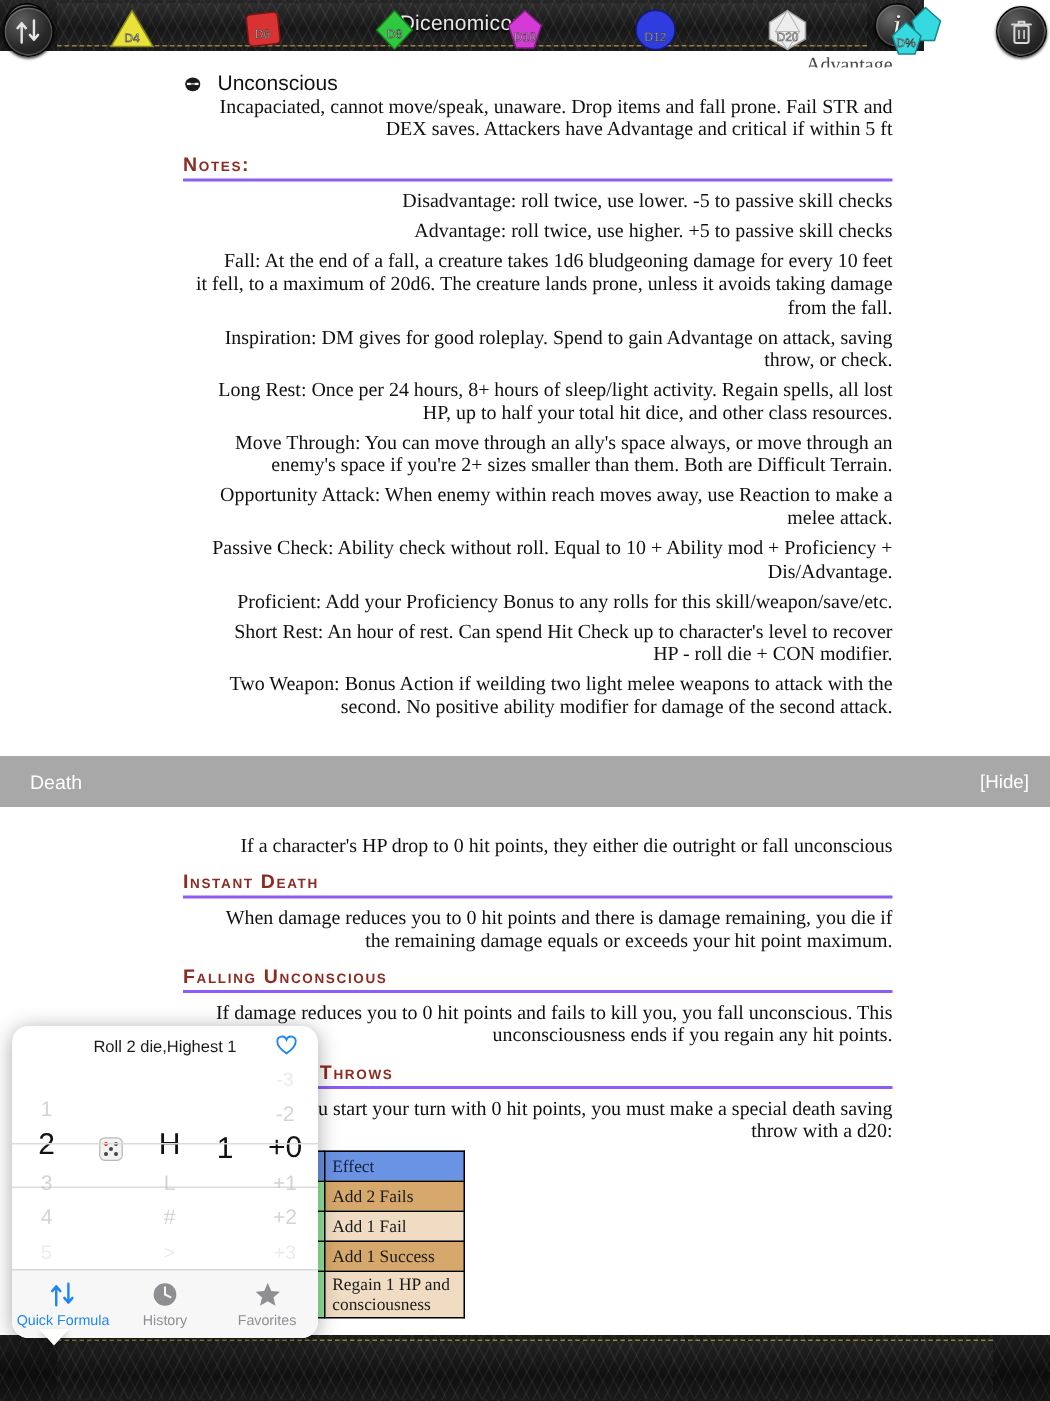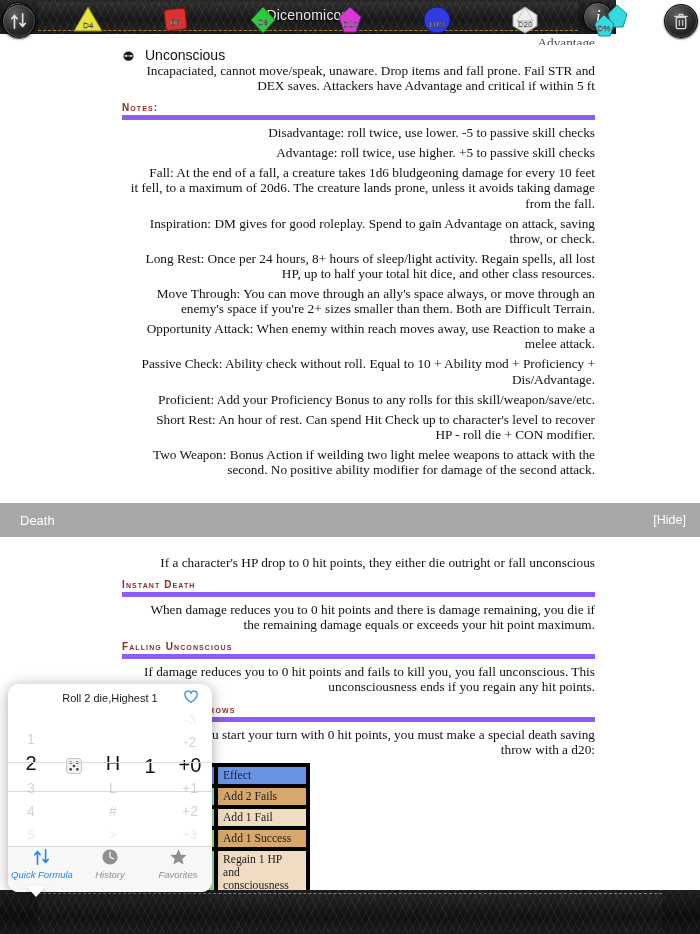--- a/index.html
+++ b/index.html
@@ -91,27 +91,27 @@
   .cond-icon {
     width: 13px; height: 13px;
     display: inline-block;
     position: relative;
   }
   .cond-icon svg { display: block; }
 
   .sec-head {
     margin: 0 105px 0 122px;
     font-family: "Liberation Sans", sans-serif;
-    font-size: 10px;
+    font-size: 13px;
     font-weight: bold;
     letter-spacing: 1.1px;
     color: #8c2b22;
     font-variant: small-caps;
     text-transform: capitalize;
-    border-bottom: 5px solid #8b5cf6;
+    border-bottom: 2px solid #8b5cf6;
     padding-bottom: 2px;
   }
 
   
   .sec-bar {
     position: relative;
     height: 34px;
     background: #a8a8a8;
     color: #ffffff;
     display: flex; align-items: center;
@@ -125,21 +125,21 @@
   
   .dtable {
     margin: 6px 0 0 122px;
     border-collapse: collapse;
     width: 188px;
     font-size: 11.6px;
     color: #1a1a1a;
     table-layout: fixed;
   }
   .dtable th, .dtable td {
-    border: 4px solid #000000;
+    border: 1px solid #000000;
     padding: 2px 5px;
     height: 20px;
     text-align: left;
     font-weight: normal;
   }
   .dtable th { background: #6b93e4; color: #14213d; }
   .dtable td.roll { background: #95e89a; width: 54px; }
   .dtable td.eff-a { background: #d6a86b; }
   .dtable td.eff-b { background: #efdcc2; }
 
@@ -219,25 +219,24 @@
   .popup-tabs {
     position: absolute; bottom: 0; left: 0; right: 0;
     height: 46px;
     background: #f7f7f7;
     border-top: 1px solid #d8d8d8;
     display: flex;
   }
   .ptab {
     flex: 1;
     display: flex; flex-direction: column;
-    align-items: center; 
+    align-items: center; justify-content: center;
     gap: 2px;
     font-size: 9.5px;
     color: #8e8e93;
-    font-style: italic;
   }
   .ptab.active { color: #1f87f0; }
   .ptab .ic { height: 20px; display: flex; align-items: center; }
   .popup-arrow {
     position: absolute;
     left: 26px; top: 886px;
     width: 0; height: 0;
     border-left: 10px solid transparent;
     border-right: 10px solid transparent;
     border-top: 11px solid #ffffff;

